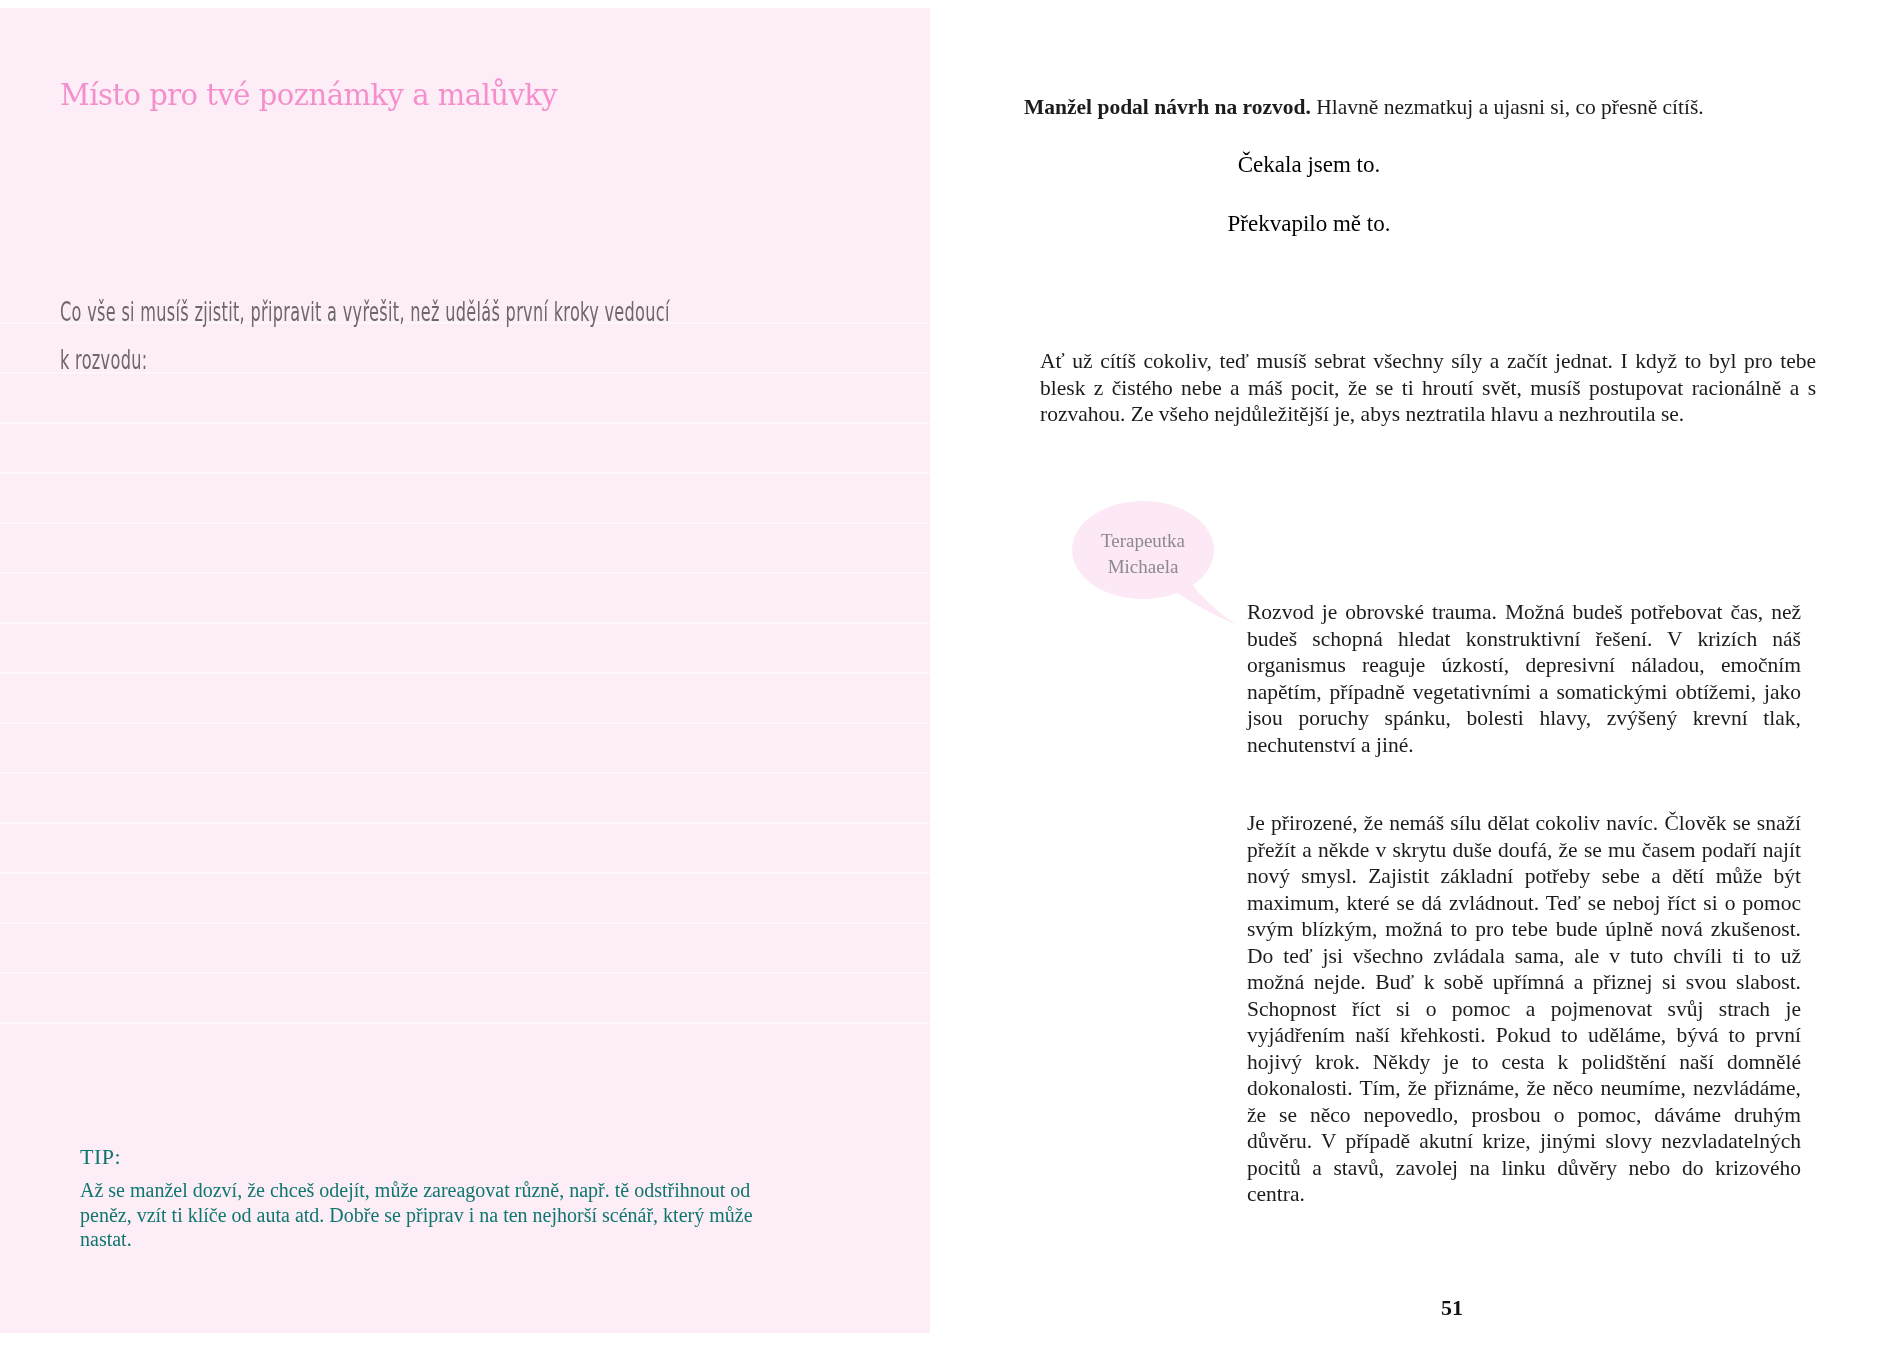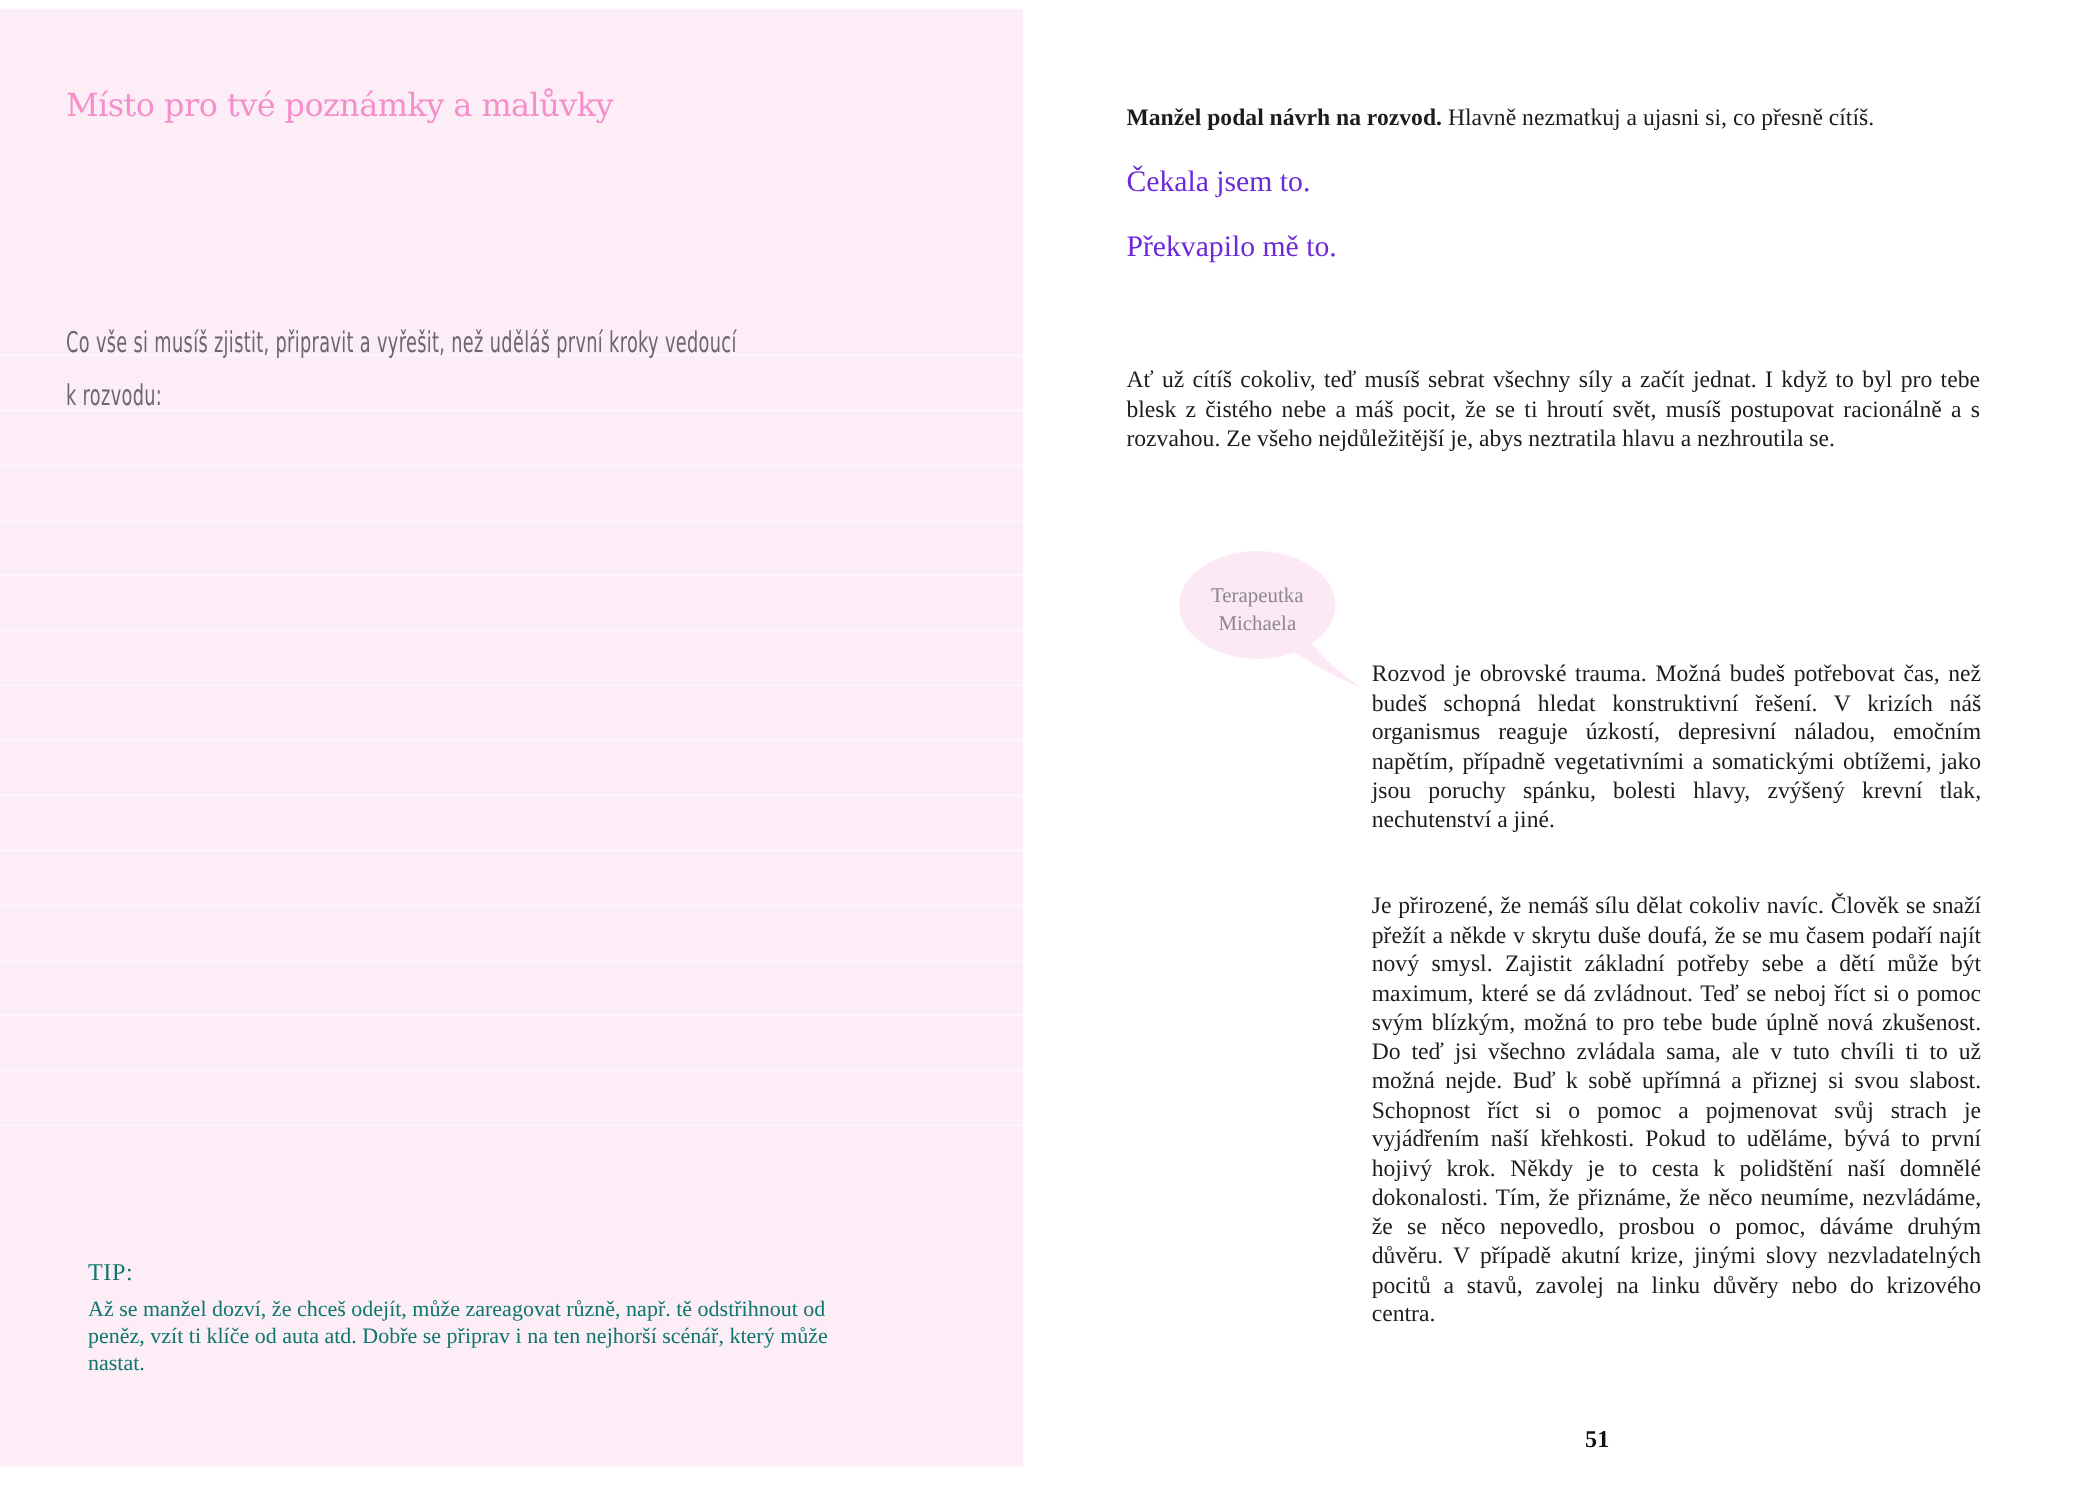--- a/index.html
+++ b/index.html
@@ -40,26 +40,26 @@
   .page-right {
     position:absolute; left:937px; top:0; width:960px; height:1099px;
     background:#ffffff; color:#1c1c1c;
   }
   .intro {
     position:absolute; left:87px; top:94px; margin:0;
     font-size:21.5px; line-height:26px; white-space:nowrap;
   }
   .intro .b { font-weight:bold; }
   .options {
-    position:absolute; left:87px; top:152px; width:570px; 
-    color:#6d28d9; font-size:27px;
+    position:absolute; left:87px; top:152px; width:570px; text-align:center;
+    color:#000000; font-size:23px;
   }
   .option { line-height:26px; margin-bottom:33px; }
   .body-par {
-    margin:0; font-size:21.5px; line-height:26.5px; text-align:justify;
+    margin:16px; font-size:21.5px; line-height:26.5px; text-align:justify;
   }
   .at-par { position:absolute; left:87px; top:332px; width:776px; }
   .bubble-svg { position:absolute; left:130px; top:497px; }
   .bubble-name {
     font-family:"Liberation Serif", serif; font-size:19px; fill:#8d898c;
   }
   .therapist-col { position:absolute; left:310px; top:599px; width:554px; }
   .therapist-col p { margin:0 0 52px 0; }
   .page-number {
     position:absolute; left:478px; top:1295px; width:48px; text-align:right;

